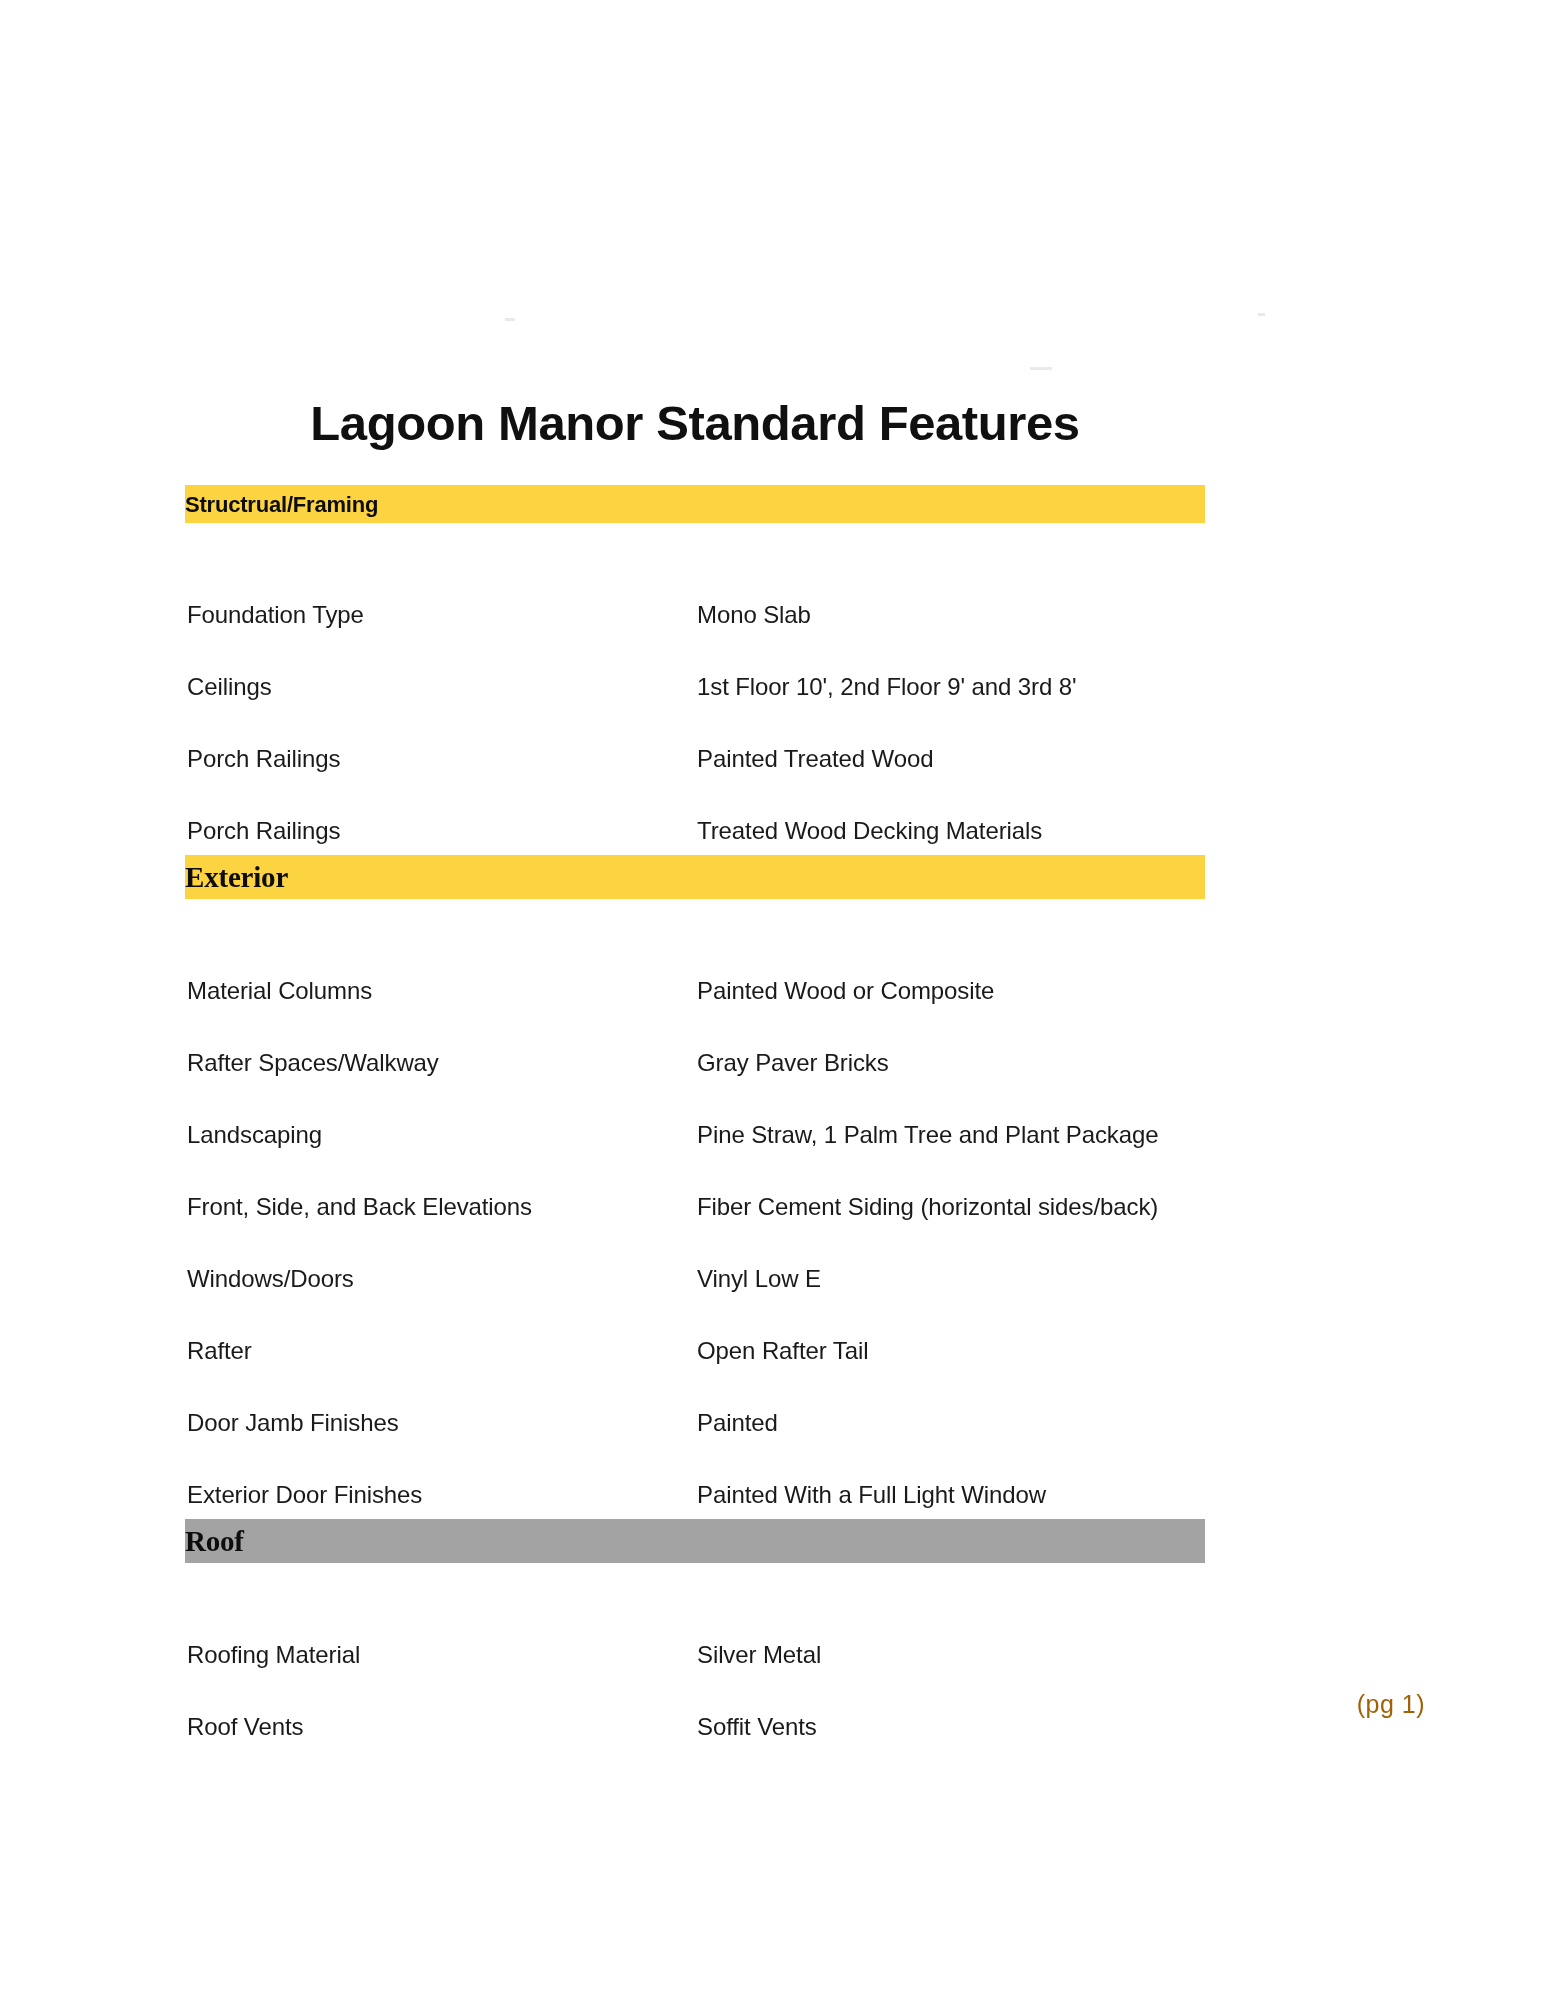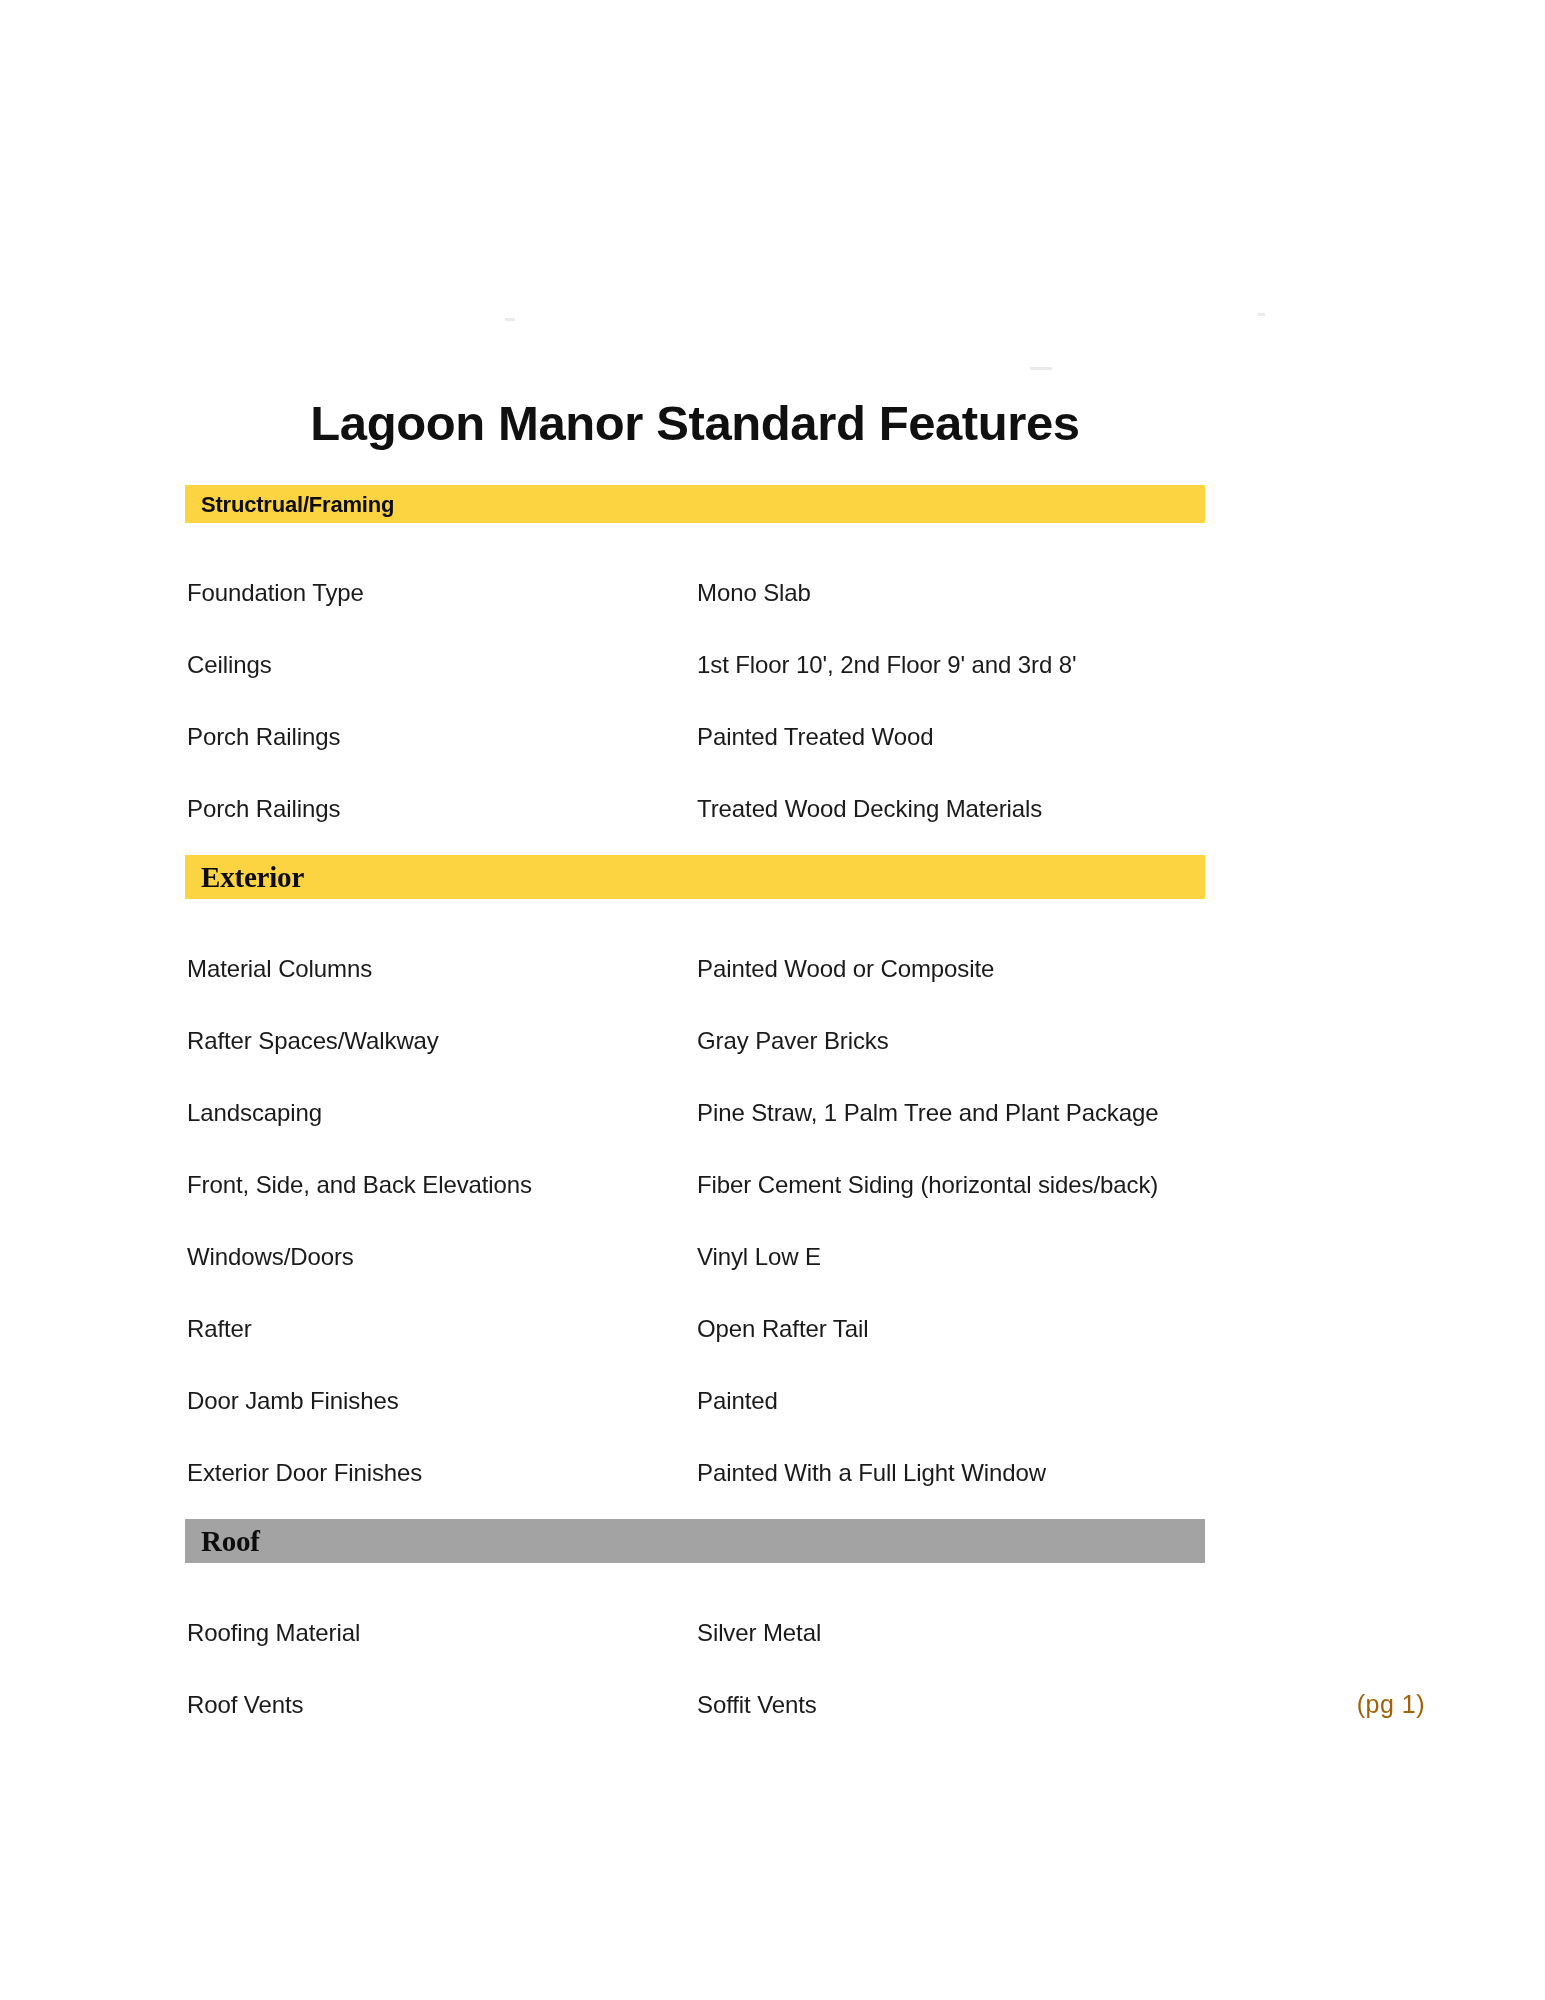--- a/index.html
+++ b/index.html
@@ -47,21 +47,21 @@
 
   .section {
     margin: 0;
     padding: 0;
   }
 
   .section-bar {
     background: #fcd442;
     width: 1020px;
     box-sizing: border-box;
-    padding: 5px 0 6px 16px;
+    padding: 5px 0 6px 0;
     display: block;
   }
 
   .section-bar .section-label {
     display: inline-block;
     font-weight: bold;
     color: #0d0d0d;
     font-family: "Liberation Sans", sans-serif;
     letter-spacing: -0.2px;
   }
@@ -82,21 +82,21 @@
     font-size: 29px;
     font-family: Liberation Serif, serif;
   }
 
   .rows {
     display: block;
   }
 
   .row {
     display: flex;
-    align-items: center;
+    align-items: flex-end;
     height: 72px;
     font-size: 24px;
     color: #1a1a1a;
     letter-spacing: -0.1px;
   }
   .row .cell-label {
     width: 512px;
     flex: 0 0 512px;
     padding-left: 2px;
     box-sizing: border-box;

